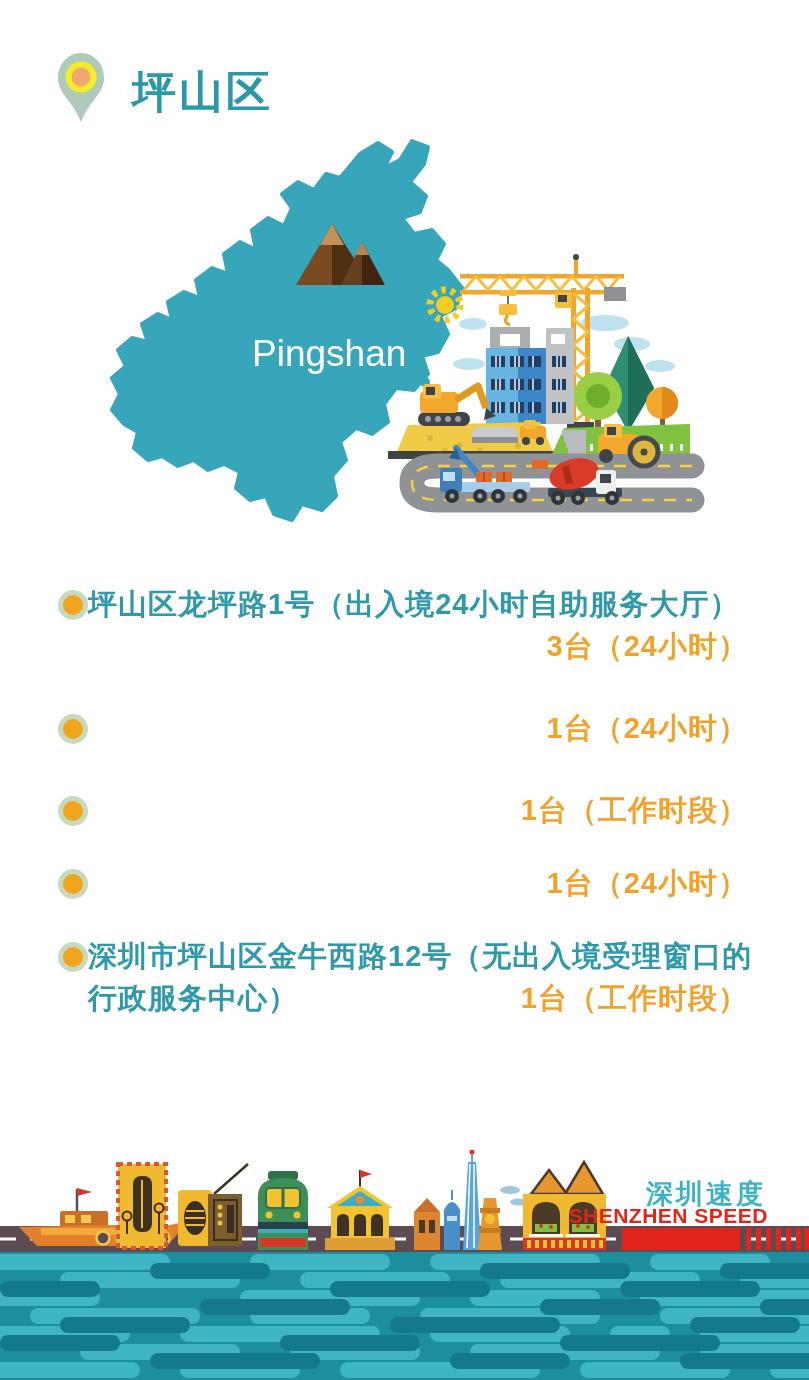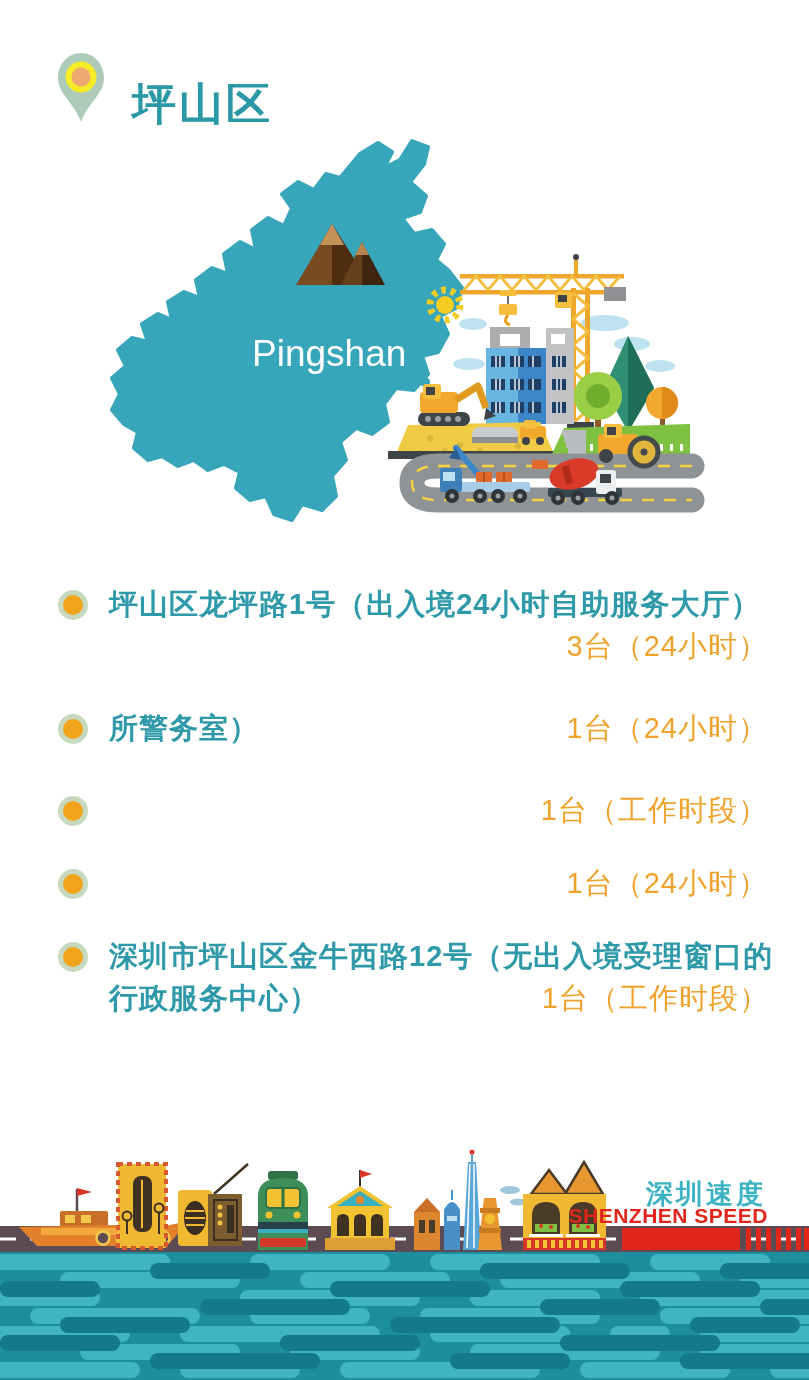--- a/index.html
+++ b/index.html
@@ -2,43 +2,43 @@
 <html><head>
 <meta charset="utf-8">
 <style>
   html,body{margin:0;padding:0;background:#e9e9e9;}
   .page{
     position:relative;width:809px;height:1380px;margin:0 auto;
     background:#ffffff;overflow:hidden;
     font-family:"Liberation Sans","DejaVu Sans",sans-serif;
   }
   
-  .header{position:absolute;top:52px;left:56px;display:flex;align-items:center;}
+  .header{position:absolute;top:52px;left:56px;display:flex;align-items:flex-start;}
   .pin{width:50px;height:88px;flex:none;}
   .page-title{
     margin:16px 0 0 26px;font-size:44px;font-weight:bold;color:#2B98A7;letter-spacing:3px;line-height:1.1;
   }
   
   .hero{position:absolute;top:138px;left:40px;width:740px;height:395px;}
   
   .list{position:absolute;top:583px;left:58px;width:710px;}
   .item{display:flex;align-items:flex-start;margin-bottom:31px;}
   .item.gap-lg{margin-bottom:40px;}
   .bullet{
     flex:none;width:20px;height:20px;border-radius:50%;
     background:#F1A51D;border:5px solid #C7DAC0;margin-top:7px;
   }
-  .content{margin-left:21px;width:660px;}
+  .content{width:660px;}
   .line{
     color:#2E99A8;font-size:29px;font-weight:bold;line-height:42px;
     letter-spacing:1px;white-space:nowrap;
   }
   .row2{display:flex;justify-content:space-between;align-items:baseline;}
   .count{
-    color:#F0A32C;font-size:29px;font-weight:normal;line-height:42px;
+    color:#F0A32C;font-size:29px;font-weight:bold;line-height:42px;
     letter-spacing:1px;white-space:nowrap;margin-left:auto;text-align:center;
   }
   
   .footer{position:absolute;left:0;top:1150px;width:809px;height:230px;}
 </style>
 </head>
 <body>
 
 <div class="page">
 
@@ -297,21 +297,20 @@
           <span class="line"></span>
           <span class="count">3台（24小时）</span>
         </div>
       </div>
     </div>
 
     <div class="item gap-lg">
       <div class="bullet"></div>
       <div class="content">
         <div class="row2">
-          <span class="line">所警务室）</span>
           <span class="count">1台（24小时）</span>
         </div>
       </div>
     </div>
 
     <div class="item">
       <div class="bullet"></div>
       <div class="content">
         <div class="row2">
           <span class="count">1台（工作时段）</span>

